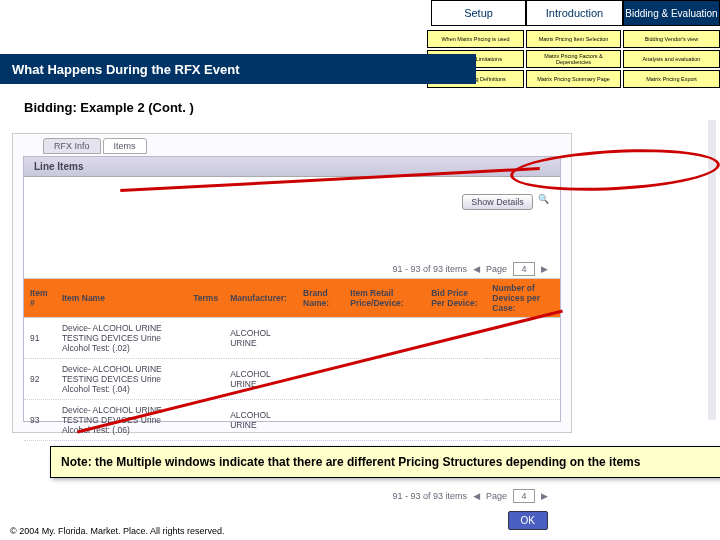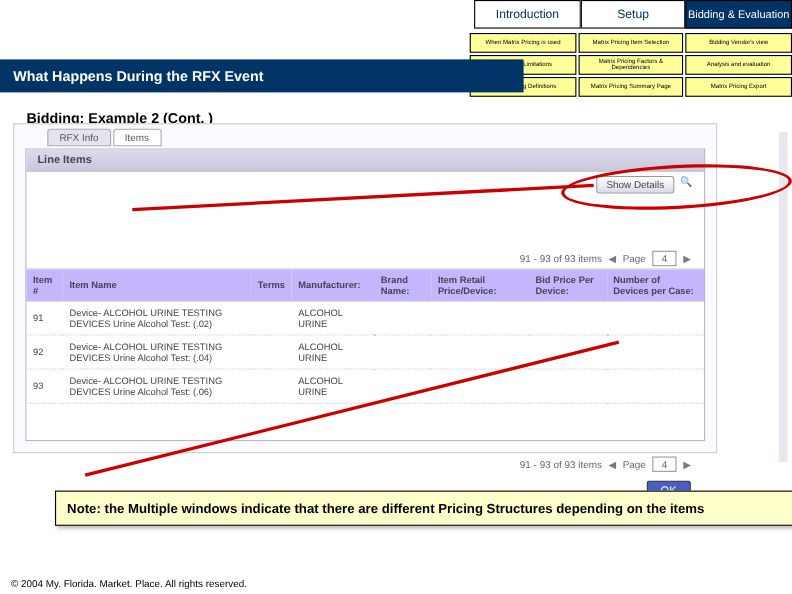--- a/index.html
+++ b/index.html
@@ -6,51 +6,51 @@
   body { width: 720px; height: 540px; font-family: Arial, sans-serif; background: #fff; position: relative; overflow: hidden; }
   .top-bar { position: absolute; top: 0; right: 0; display: flex; }
   .main-tab { height: 26px; font-size: 11px; display: flex; align-items: center; justify-content: center; border: 1px solid #000; }
   .tab-intro { width: 97px; background: #fff; color: #003366; }
   .tab-setup { width: 95px; background: #fff; color: #003366; }
   .tab-bid { width: 97px; background: #003366; color: #fff; font-size: 10px; line-height: 1.1; text-align: center; }
   .grid { position: absolute; top: 30px; right: 0; display: grid; grid-template-columns: 97px 95px 97px; grid-auto-rows: 18px; gap: 2px; }
   .cell { background: #ffff99; border: 1px solid #000; font-size: 5.5px; display: flex; align-items: center; justify-content: center; text-align: center; line-height: 1.1; padding: 1px; }
   .title-bar { position: absolute; top: 54px; left: 0; width: 476px; height: 30px; background: #003366; color: #fff; font-size: 13px; font-weight: bold; display: flex; align-items: center; padding-left: 12px; }
   .subtitle { position: absolute; top: 100px; left: 12px; font-size: 13px; font-weight: bold; color: #000; padding-left: 12px; }
-  .screenshot { position: absolute; top: 112px; left: 12px; width: 640px; height: 300px; background: #fafaff; border: 1px solid #ccc; }
+  .screenshot { position: absolute; top: 133px; left: 12px; width: 560px; height: 300px; background: #fafaff; border: 1px solid #ccc; }
   .ss-tabs { position: absolute; top: 4px; left: 30px; display: flex; gap: 2px; }
   .ss-tab { background: #e5e4ee; border: 1px solid #aaa; border-radius: 3px 3px 0 0; padding: 2px 10px; font-size: 9px; color: #556; }
   .ss-tab.active { background: #fff; }
   .ss-panel { position: absolute; top: 22px; left: 10px; right: 10px; bottom: 10px; background: #fff; border: 1px solid #b9b8cc; }
   .ss-header { background: linear-gradient(#dcdaea, #c9c7dc); border-bottom: 1px solid #aaa; padding: 4px 10px; font-size: 10px; color: #445; font-weight: bold; }
-  .ss-toolbar { display: flex; justify-content: flex-end; padding: 4px 10px; gap: 6px; }
+  .ss-toolbar { display: flex; justify-content: flex-end; padding: 4px 10px; gap: 6px; margin-top: 13px; }
   .btn { background: linear-gradient(#fff,#dcdae8); border: 1px solid #999; border-radius: 3px; padding: 2px 8px; font-size: 9px; color: #445; }
   .pager { display: flex; justify-content: flex-end; align-items: center; padding: 2px 12px; font-size: 9px; color: #667; gap: 6px; margin-top: 46px; }
   .page-input { width: 22px; height: 14px; border: 1px solid #999; font-size: 9px; text-align: center; background: #fff; display: inline-flex; align-items: center; justify-content: center; }
   .tbl { width: 100%; border-collapse: collapse; font-size: 8.5px; color: #445; }
-  .tbl th { background: #c4b5fd; border-top: 1px solid #ccc; border-bottom: 1px solid #ccc; padding: 4px 6px; text-align: left; font-weight: bold; }
+  .tbl th { background: #f97316; border-top: 1px solid #ccc; border-bottom: 1px solid #ccc; padding: 4px 6px; text-align: left; font-weight: bold; }
   .tbl td { border-bottom: 1px dotted #cfcfe0; padding: 5px 6px; }
   .ok-row { display: flex; justify-content: flex-end; padding: 6px 12px; }
   .ok { background: #4a5fbf; color: #fff; border: 1px solid #334; padding: 3px 12px; font-size: 10px; border-radius: 2px; }
   .ellipse { position: absolute; border: 3px solid #cc0000; border-radius: 50%; background: transparent; }
   .ellipse1 { top: 150px; left: 510px; width: 210px; height: 40px; transform: rotate(-3deg); }
   .redline { position: absolute; border-top: 3px solid #cc0000; }
   .rl1 { top: 178px; left: 120px; width: 420px; transform: rotate(-3deg); }
   .rl2 { top: 370px; left: 70px; width: 500px; transform: rotate(-14deg); }
   .note-box { position: absolute; top: 446px; left: 10px; width: 700px; background: #ffffcc; border: 1px solid #000; padding: 8px 10px; font-size: 12px; font-weight: bold; box-shadow: 2px 2px 4px rgba(0,0,0,0.3); margin-left: 40px; }
   .footer { position: absolute; bottom: 4px; left: 10px; font-size: 9px; color: #000; }
   .side-scroll { position: absolute; top: 120px; right: 4px; width: 8px; height: 300px; background: #e8e8f0; }
   .arrow { font-size: 9px; color: #778; }
 </style>
 </head>
 <body>
 
 <div class="top-bar">
+  <div class="main-tab tab-setup">Setup</div>
   <div class="main-tab tab-intro">Introduction</div>
-  <div class="main-tab tab-setup">Setup</div>
   <div class="main-tab tab-bid">Bidding &amp; Evaluation</div>
 </div>
 
 <div class="grid">
   <div class="cell">When Matrix Pricing is used</div>
   <div class="cell">Matrix Pricing Item Selection</div>
   <div class="cell">Bidding Vendor's view</div>
   <div class="cell">Benefits &amp; Limitations</div>
   <div class="cell">Matrix Pricing Factors &amp; Dependencies</div>
   <div class="cell">Analysis and evaluation</div>

